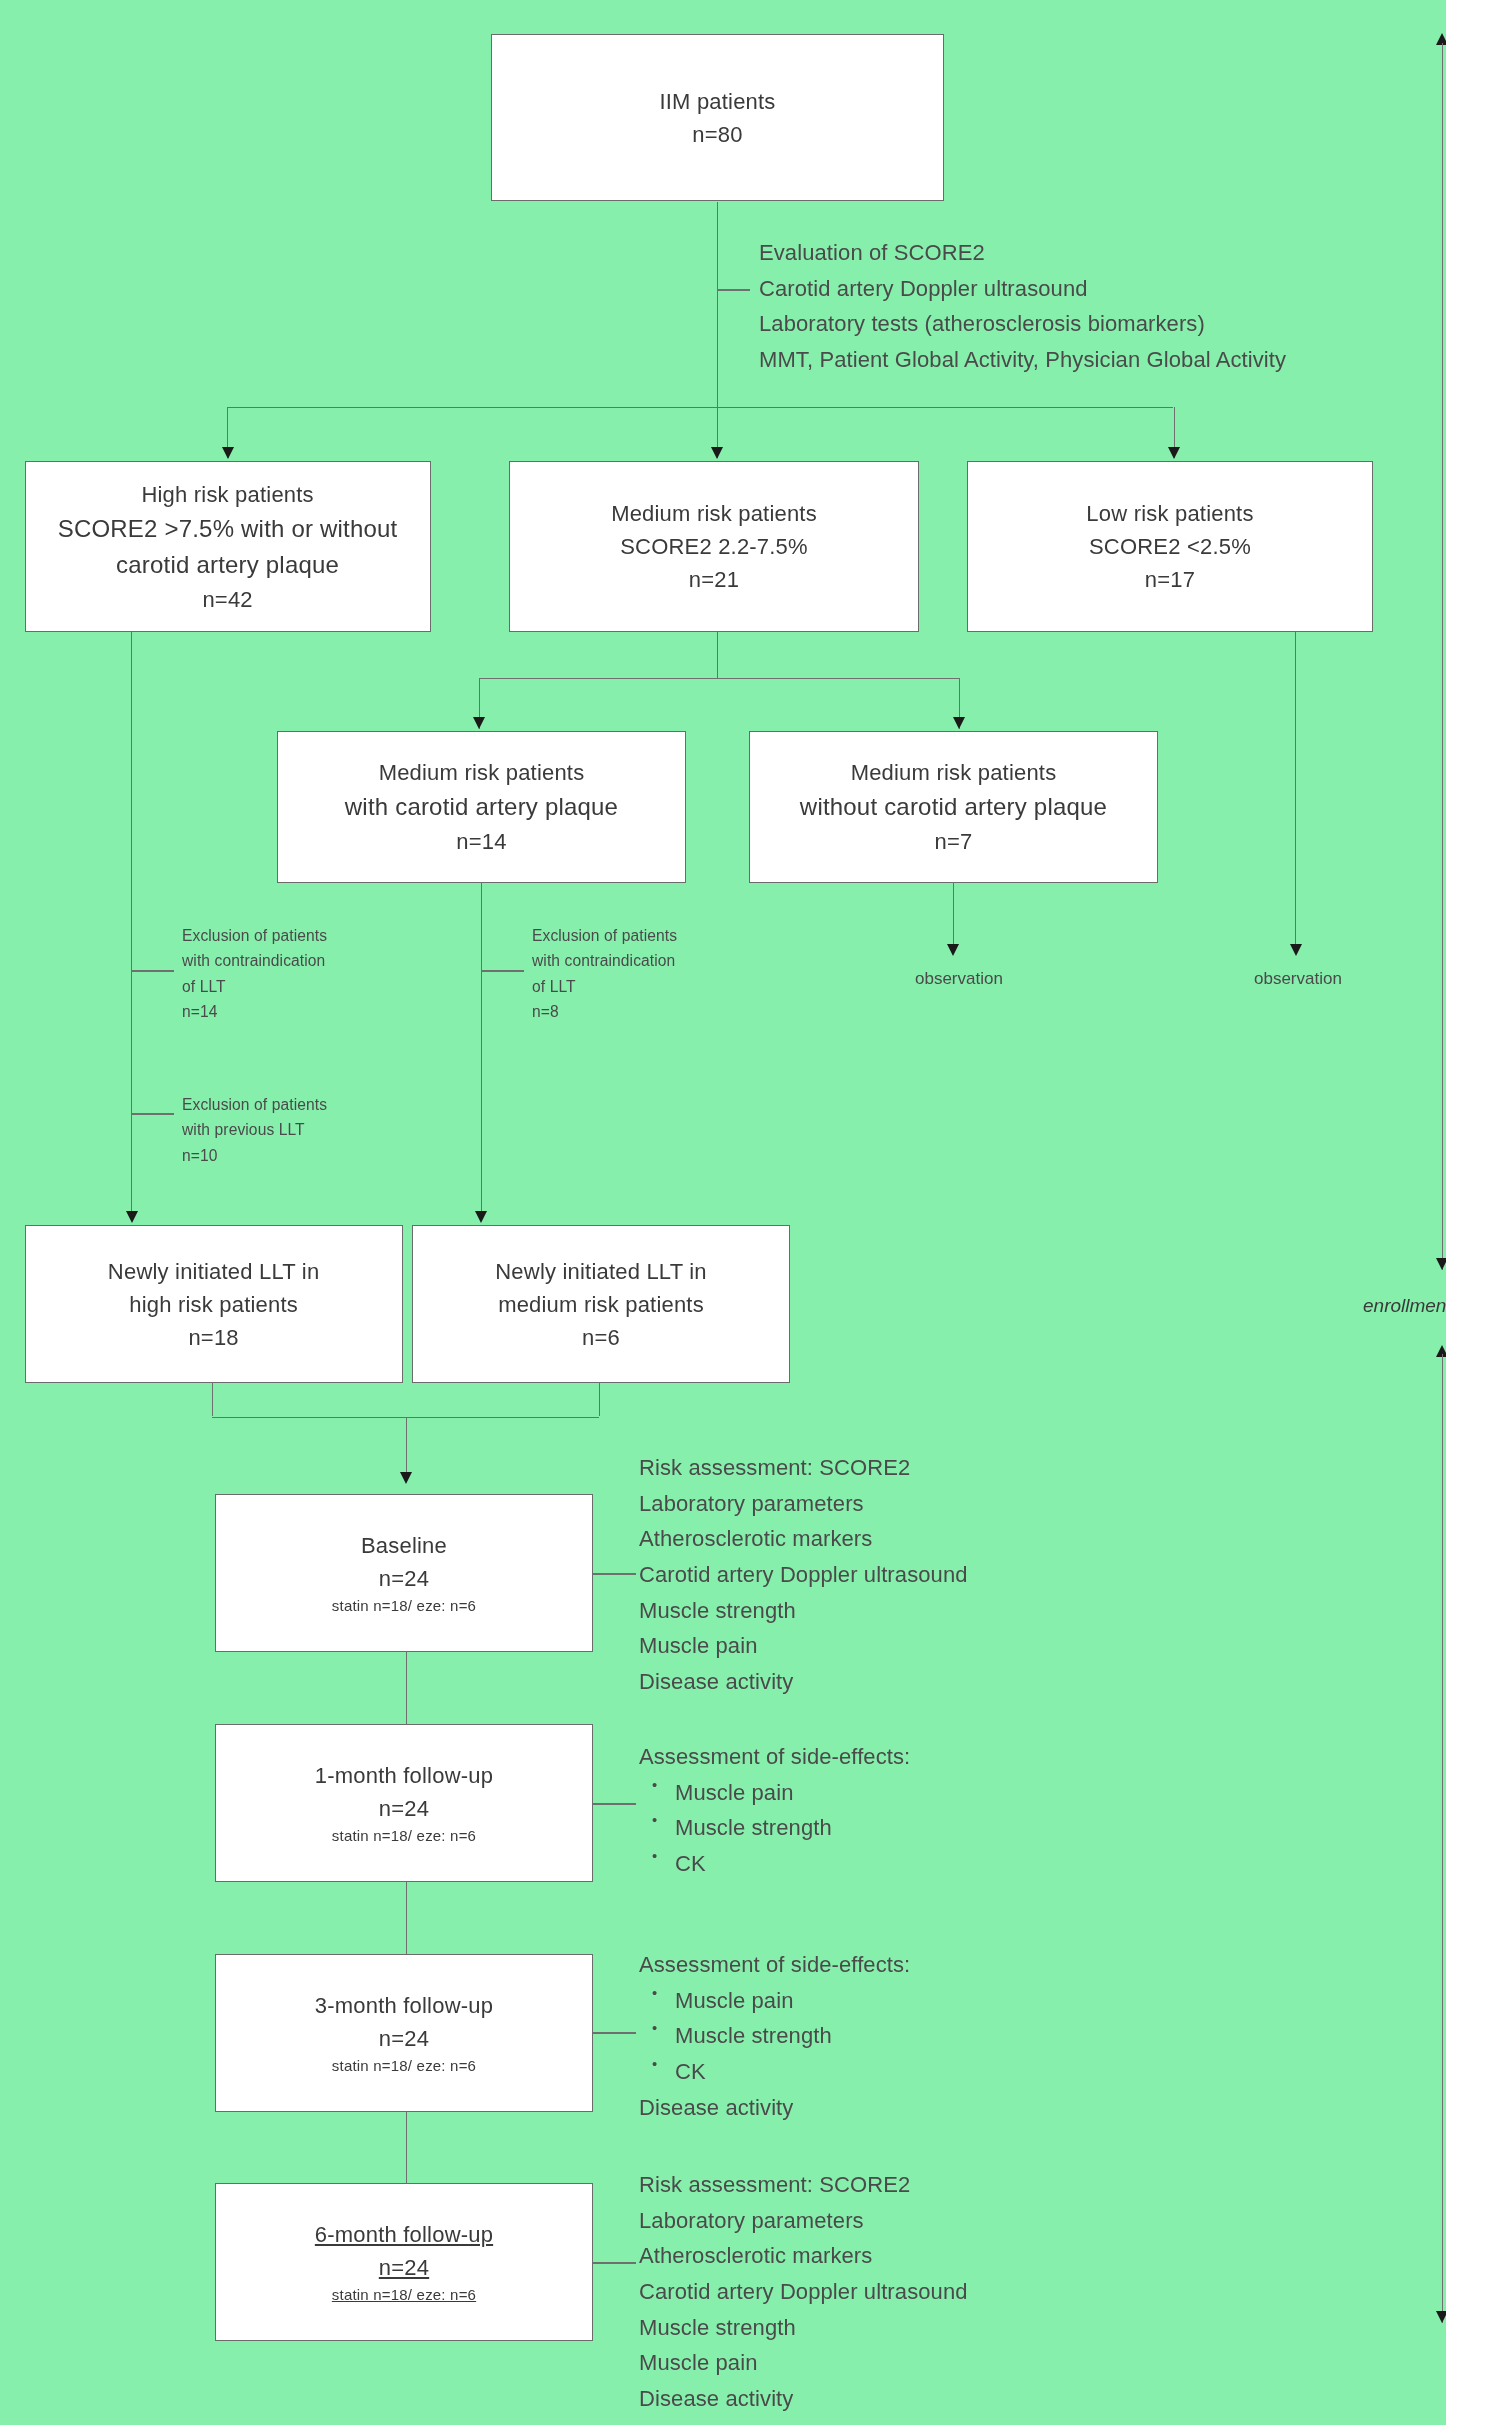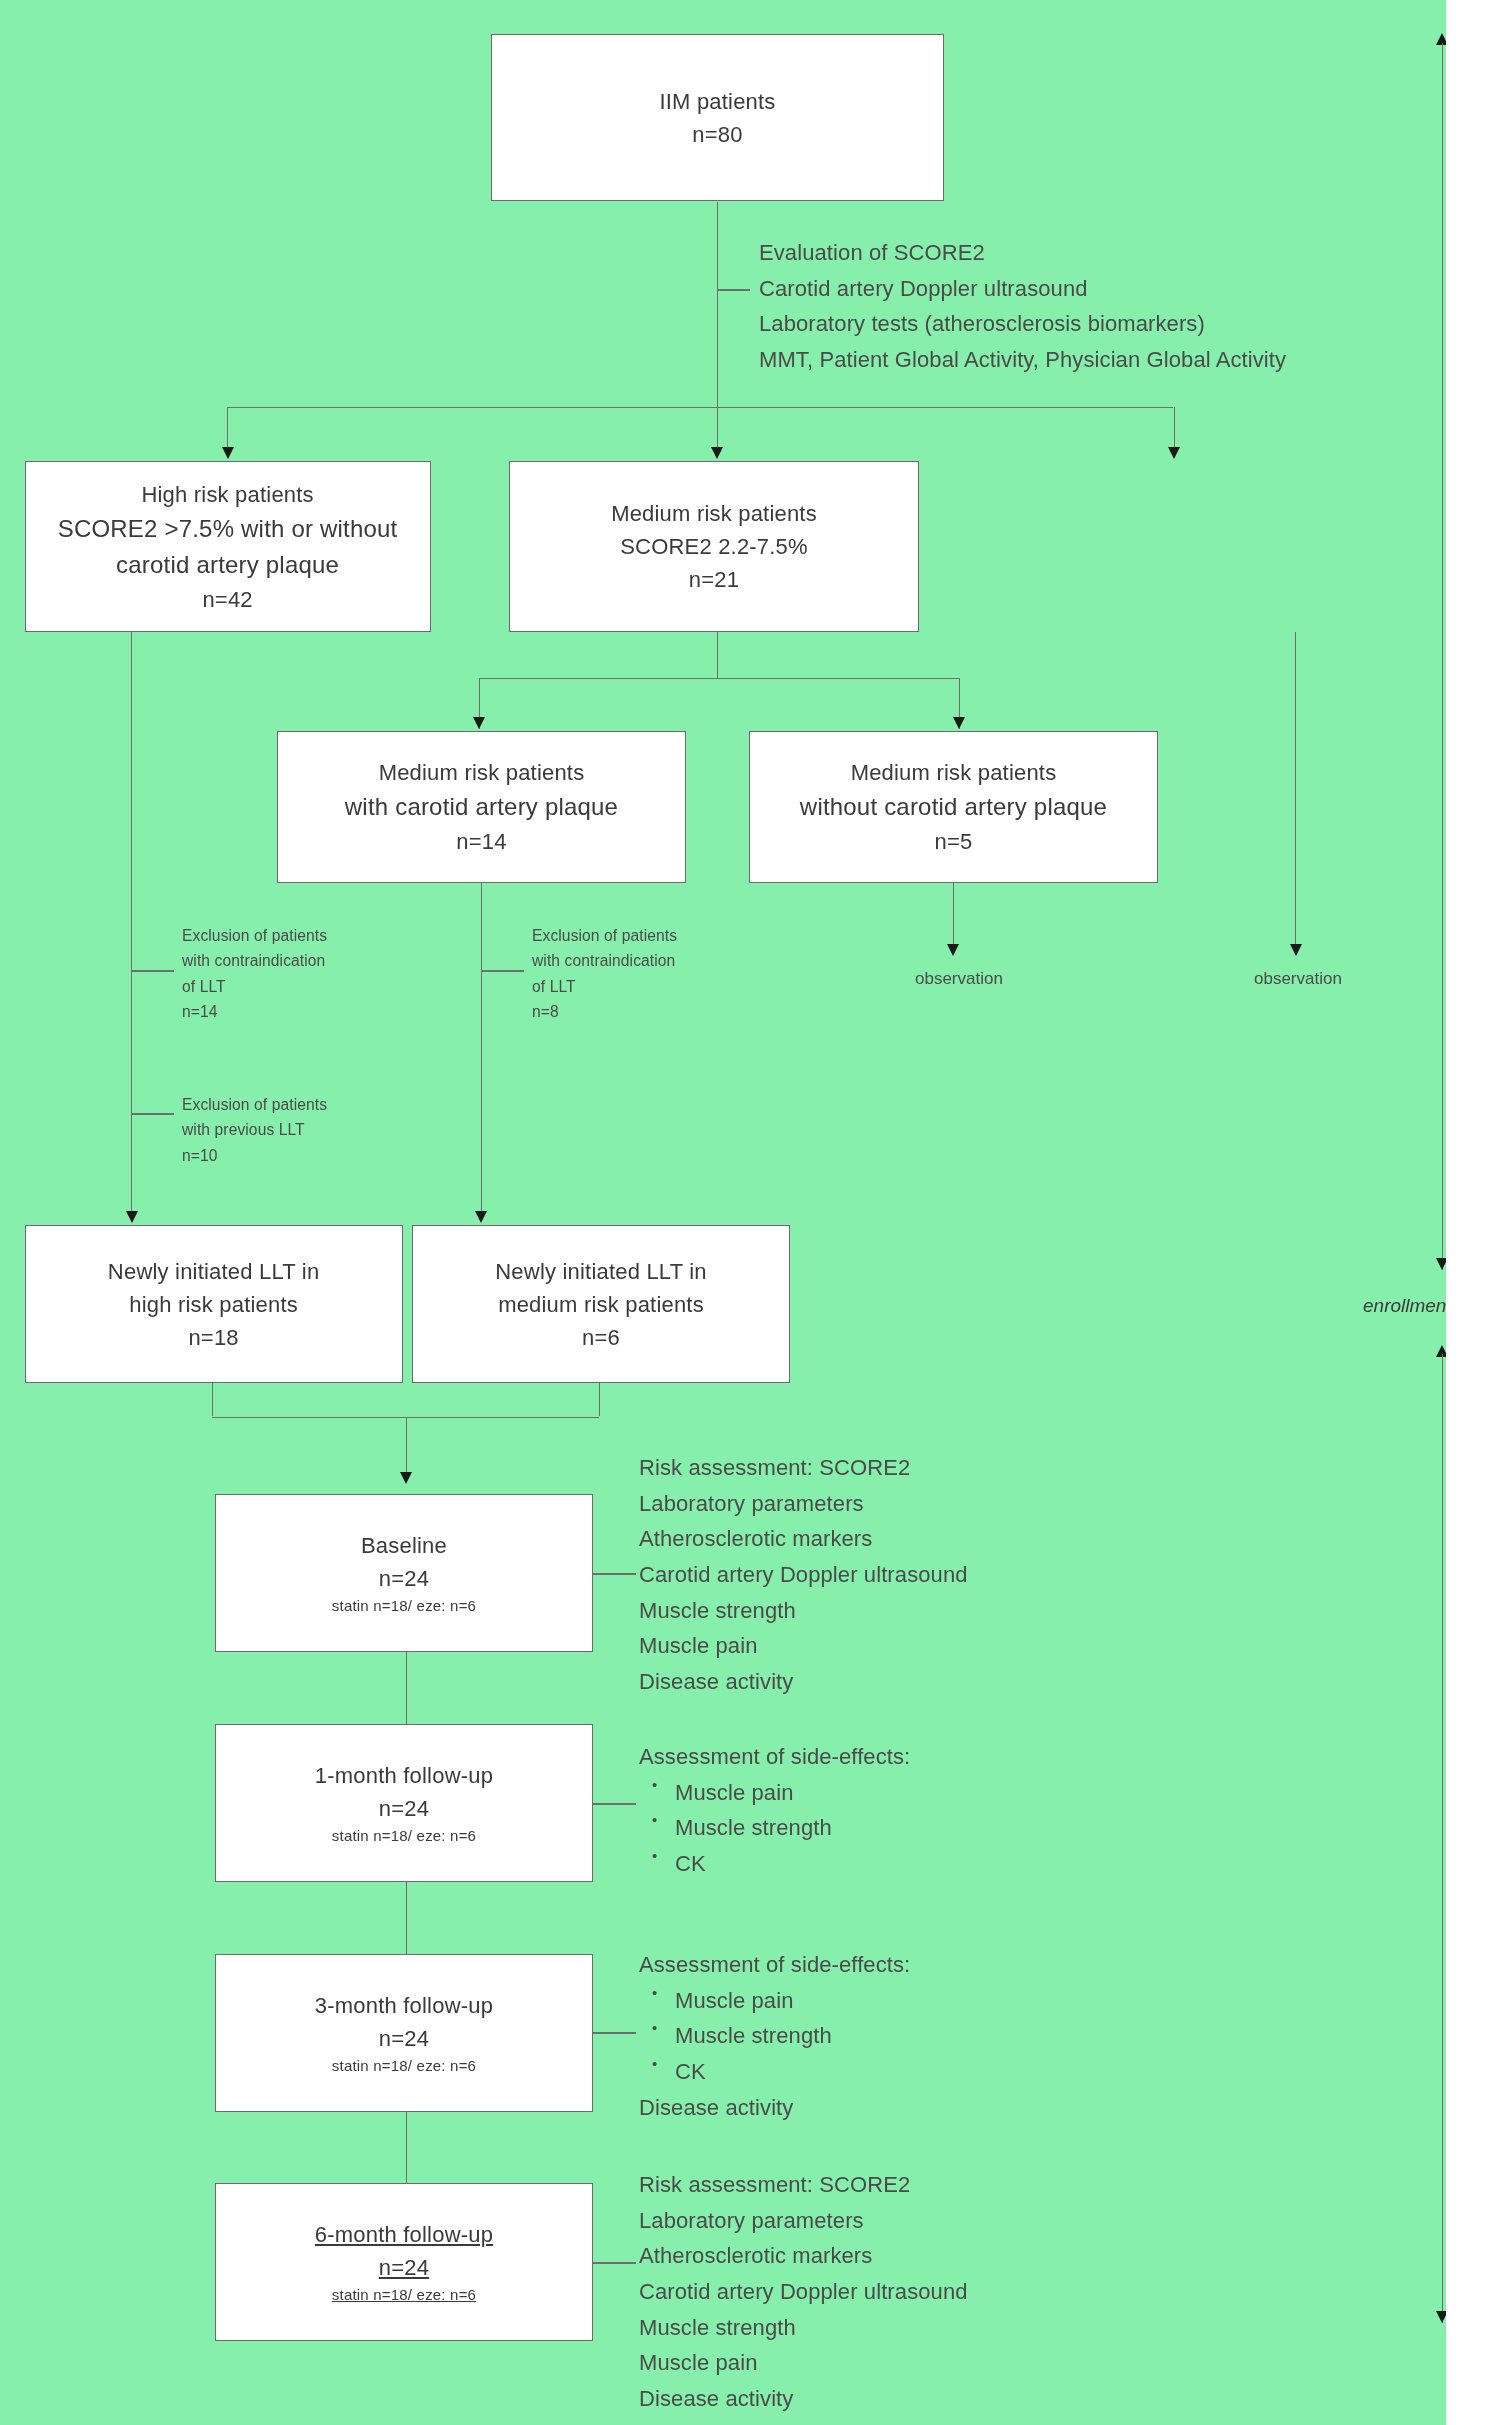--- a/index.html
+++ b/index.html
@@ -123,38 +123,43 @@
     <div class="t2">carotid artery plaque</div>
     <div class="t1">n=42</div>
   </div>
 
   <div class="box" style="left:509px;top:461px;width:410px;height:171px;">
     <div class="t1">Medium risk patients</div>
     <div class="t1">SCORE2 2.2-7.5%</div>
     <div class="t1">n=21</div>
   </div>
 
+  <div class="box" style="left:967px;top:461px;width:406px;height:171px;">
+    <div class="t1">Low risk patients</div>
+    <div class="t1">SCORE2 &lt;2.5%</div>
+    <div class="t1">n=17</div>
+  </div>
 
   <div class="vline" style="left:717px;top:632px;height:46px;"></div>
   <div class="hline" style="left:479px;top:678px;width:480px;"></div>
   <div class="vline" style="left:479px;top:678px;height:51px;"></div>
   <div class="vline" style="left:959px;top:678px;height:51px;"></div>
   <div class="arrow-down" style="left:473px;top:717px;"></div>
   <div class="arrow-down" style="left:953px;top:717px;"></div>
 
   <div class="box" style="left:277px;top:731px;width:409px;height:152px;">
     <div class="t1">Medium risk patients</div>
     <div class="t2">with carotid artery plaque</div>
     <div class="t1">n=14</div>
   </div>
 
   <div class="box" style="left:749px;top:731px;width:409px;height:152px;">
     <div class="t1">Medium risk patients</div>
     <div class="t2">without carotid artery plaque</div>
-    <div class="t1">n=5</div>
+    <div class="t1">n=7</div>
   </div>
 
   <div class="vline" style="left:131px;top:632px;height:589px;"></div>
   <div class="arrow-down" style="left:126px;top:1211px;"></div>
   <div class="tick" style="left:131px;top:970px;width:43px;"></div>
   <div class="tick" style="left:131px;top:1113px;width:43px;"></div>
 
   <div class="ann small" style="left:182px;top:923px;">
     <div>Exclusion of patients</div>
     <div>with contraindication</div>

